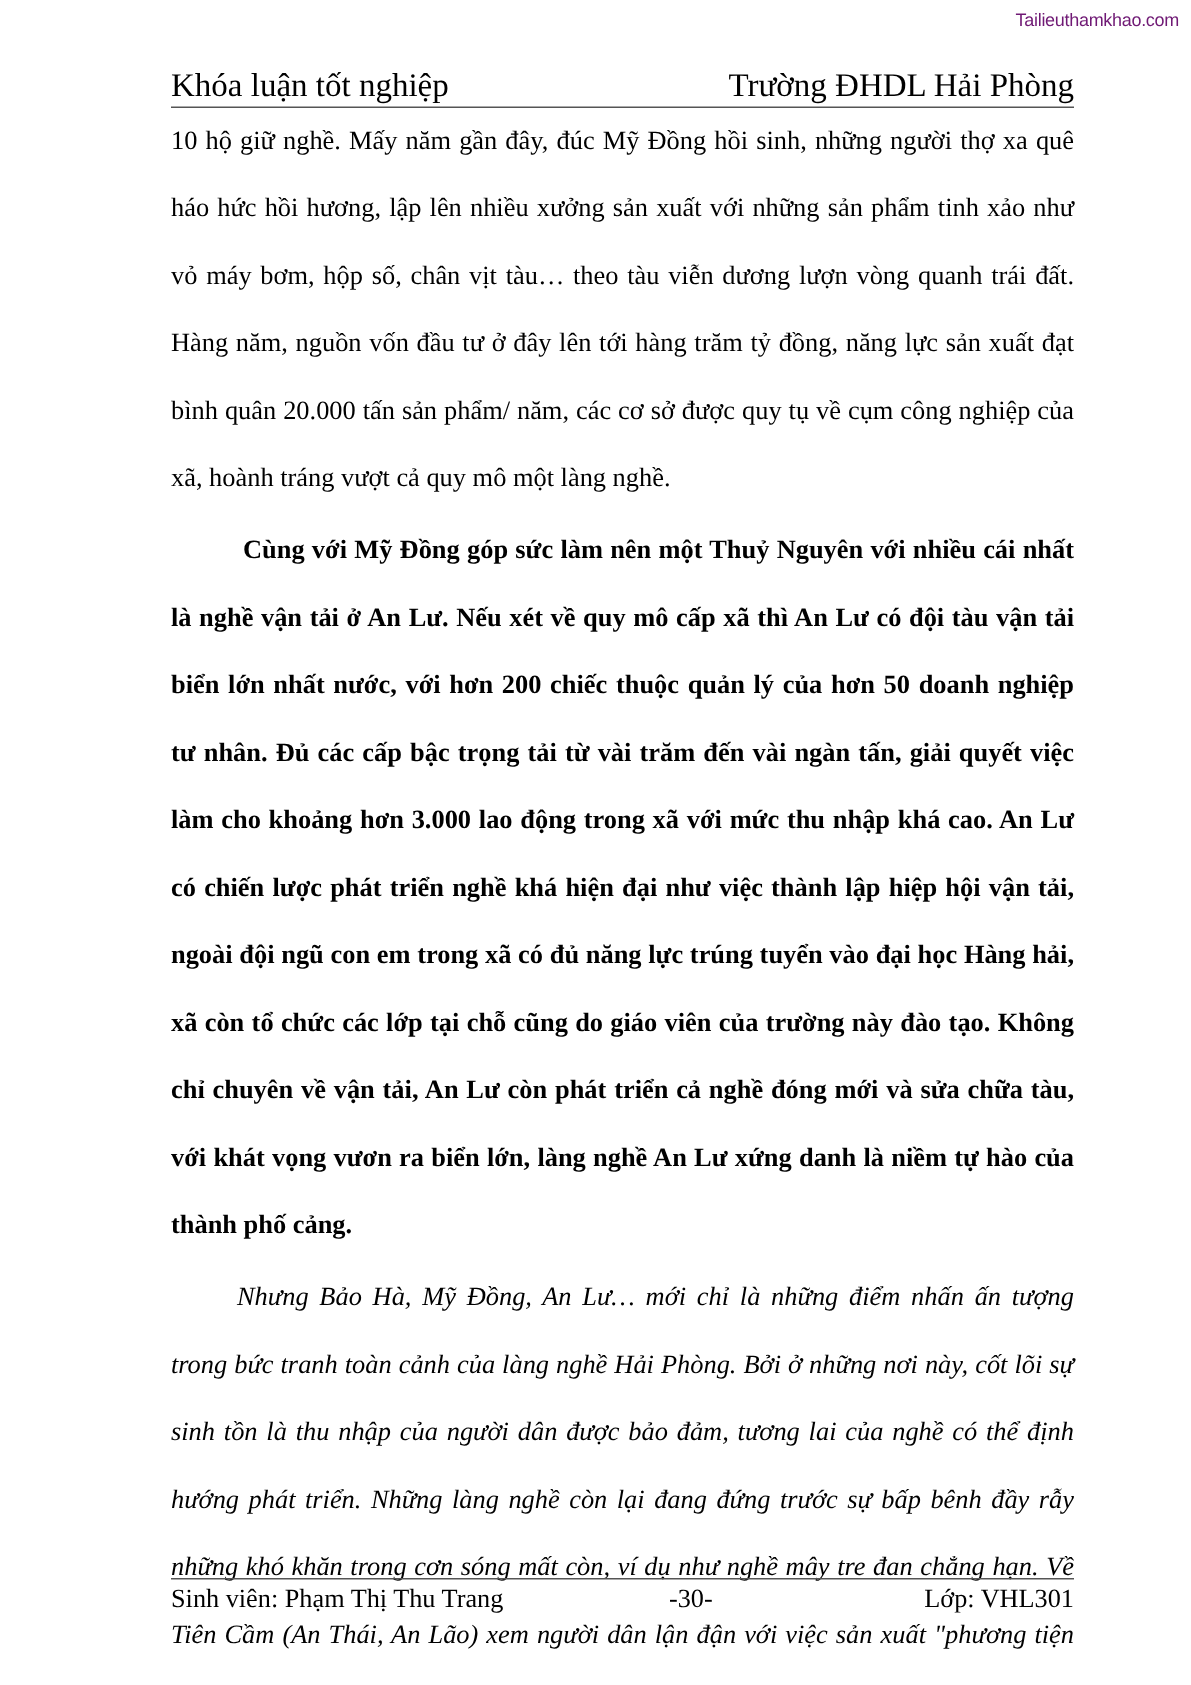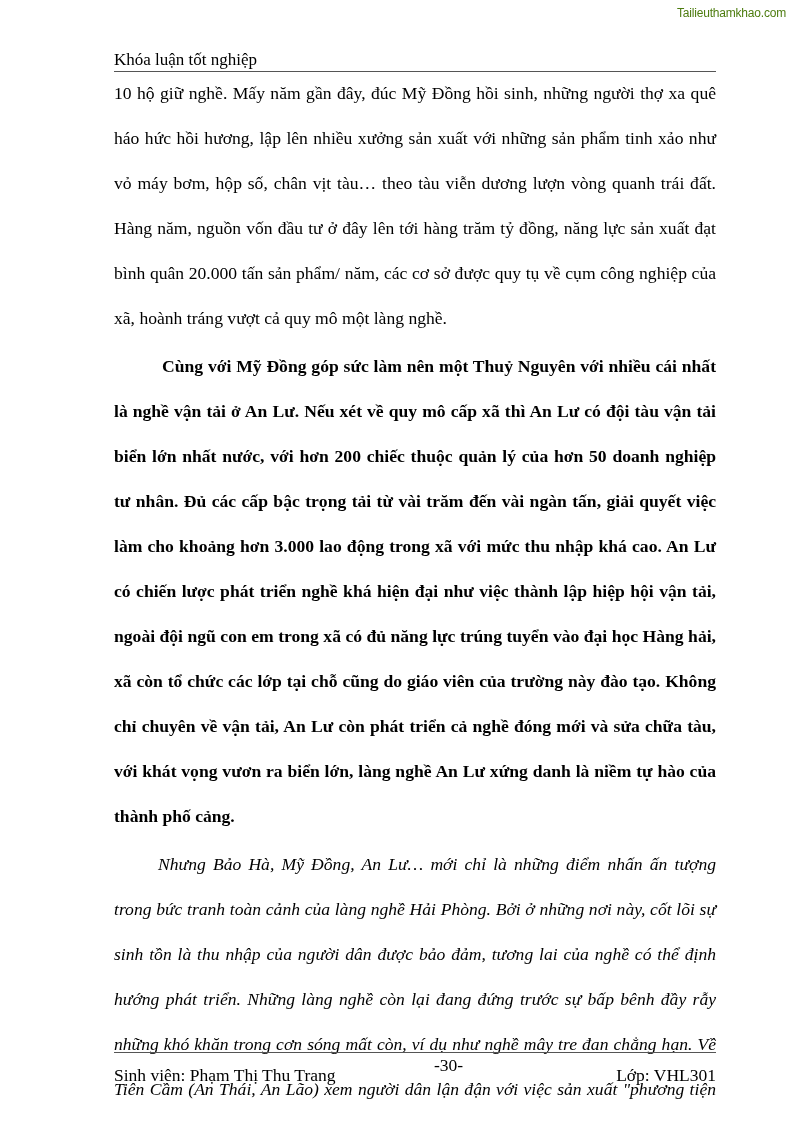--- a/index.html
+++ b/index.html
@@ -1,32 +1,33 @@
 <!DOCTYPE html>
 <html><head>
   <meta charset="utf-8">
   <style>
     html, body { margin: 0; padding: 0; background: #ffffff; }
     body { width: 794px; height: 1123px; position: relative; overflow: hidden; font-family: "Liberation Serif", serif; color: #000; }
-    .watermark { position: absolute; top: 6px; right: 8px; font-family: "Liberation Sans", sans-serif; font-size: 12px; color: #4d7c0f; letter-spacing: -0.2px; }
-    .header { position: absolute; top: 48px; left: 114px; width: 602px; height: 22px; border-bottom: 1px solid #555; display: flex; justify-content: space-between; align-items: flex-end; font-size: 17px; padding-bottom: 1px; }
+    .watermark { position: absolute; top: 6px; right: 8px; font-family: "Liberation Sans", sans-serif; font-size: 12px; color: #701a75; letter-spacing: -0.2px; }
+    .header { position: absolute; top: 48px; left: 114px; width: 602px; height: 22px; border-bottom: 1px solid #555; display: flex; justify-content: space-between; align-items: flex-end; font-size: 22px; padding-bottom: 1px; }
     .body-text { position: absolute; top: 71px; left: 114px; width: 602px; font-size: 17.6px; line-height: 45px; text-align: justify; }
     .body-text p { margin: 0; }
     .body-text p.indent { text-indent: 48px; margin-top: 3px; font-weight: bold; }
     .body-text p.indent2 { text-indent: 44px; margin-top: 3px; font-style: italic; }
-    .footer { position: absolute; top: 1052px; left: 114px; width: 602px; border-top: 1px solid #555; display: flex; justify-content: space-between; font-size: 17.5px; padding-top: 12px; }
-    .footer .page-num { position: absolute; left: 320px; top: 2px; }
+    .footer { position: absolute; top: 1052px; left: 114px; width: 602px; border-top: 1px solid #555; display: flex; justify-content: space-between; font-size: 17.5px; padding-top: 2px; }
+    .footer .page-num { position: absolute; left: 332px; top: 2px; }
   </style>
 </head>
 <body>
 
 <div class="watermark">Tailieuthamkhao.com</div>
 
 <div class="header">
   <span>Khóa luận tốt nghiệp</span>
+  <span>Trường ĐHDL Hải Phòng</span>
 </div>
 
 <div class="body-text">
   <p>10 hộ giữ nghề. Mấy năm gần đây, đúc Mỹ Đồng hồi sinh, những người thợ xa quê háo hức hồi hương, lập lên nhiều xưởng sản xuất với những sản phẩm tinh xảo như vỏ máy bơm, hộp số, chân vịt tàu… theo tàu viễn dương lượn vòng quanh trái đất. Hàng năm, nguồn vốn đầu tư ở đây lên tới hàng trăm tỷ đồng, năng lực sản xuất đạt bình quân 20.000 tấn sản phẩm/ năm, các cơ sở được quy tụ về cụm công nghiệp của xã, hoành tráng vượt cả quy mô một làng nghề.</p>
   <p class="indent">Cùng với Mỹ Đồng góp sức làm nên một Thuỷ Nguyên với nhiều cái nhất là nghề vận tải ở An Lư. Nếu xét về quy mô cấp xã thì An Lư có đội tàu vận tải biển lớn nhất nước, với hơn 200 chiếc thuộc quản lý của hơn 50 doanh nghiệp tư nhân. Đủ các cấp bậc trọng tải từ vài trăm đến vài ngàn tấn, giải quyết việc làm cho khoảng hơn 3.000 lao động trong xã với mức thu nhập khá cao. An Lư có chiến lược phát triển nghề khá hiện đại như việc thành lập hiệp hội vận tải, ngoài đội ngũ con em trong xã có đủ năng lực trúng tuyển vào đại học Hàng hải, xã còn tổ chức các lớp tại chỗ cũng do giáo viên của trường này đào tạo. Không chỉ chuyên về vận tải, An Lư còn phát triển cả nghề đóng mới và sửa chữa tàu, với khát vọng vươn ra biển lớn, làng nghề An Lư xứng danh là niềm tự hào của thành phố cảng.</p>
   <p class="indent2">Nhưng Bảo Hà, Mỹ Đồng, An Lư… mới chỉ là những điểm nhấn ấn tượng trong bức tranh toàn cảnh của làng nghề Hải Phòng. Bởi ở những nơi này, cốt lõi sự sinh tồn là thu nhập của người dân được bảo đảm, tương lai của nghề có thể định hướng phát triển. Những làng nghề còn lại đang đứng trước sự bấp bênh đầy rẫy những khó khăn trong cơn sóng mất còn, ví dụ như nghề mây tre đan chẳng hạn. Về Tiên Cầm (An Thái, An Lão) xem người dân lận đận với việc sản xuất "phương tiện giao thông" cho âm phủ mà không khỏi chạnh lòng. Trước kia, sản phẩm của Tiên Cầm chủ yếu là đồ gia dụng như rổ giá, dần sàng, nong nia, thúng mủng… rồi các ngành công nghiệp ào ào phát triển, gần như chẳng có sản phẩm nào từ tre mà không bị thay thế bằng nhựa hay kim loại, tre cùng những người thợ đan bị dồn chung vào một nỗi buồn. Người Tiên Cầm xoay ra đan cốt ngựa mã, mỗi một sản phẩm vặn ghì xước chảy máu tay mới bán được vài trăm đồng. Khổ nỗi hàng "đặc chủng" này phụ thuộc vào vận thịnh suy</p>
 </div>
 
 <div class="footer">
   <span>Sinh viên: Phạm Thị Thu Trang</span>

